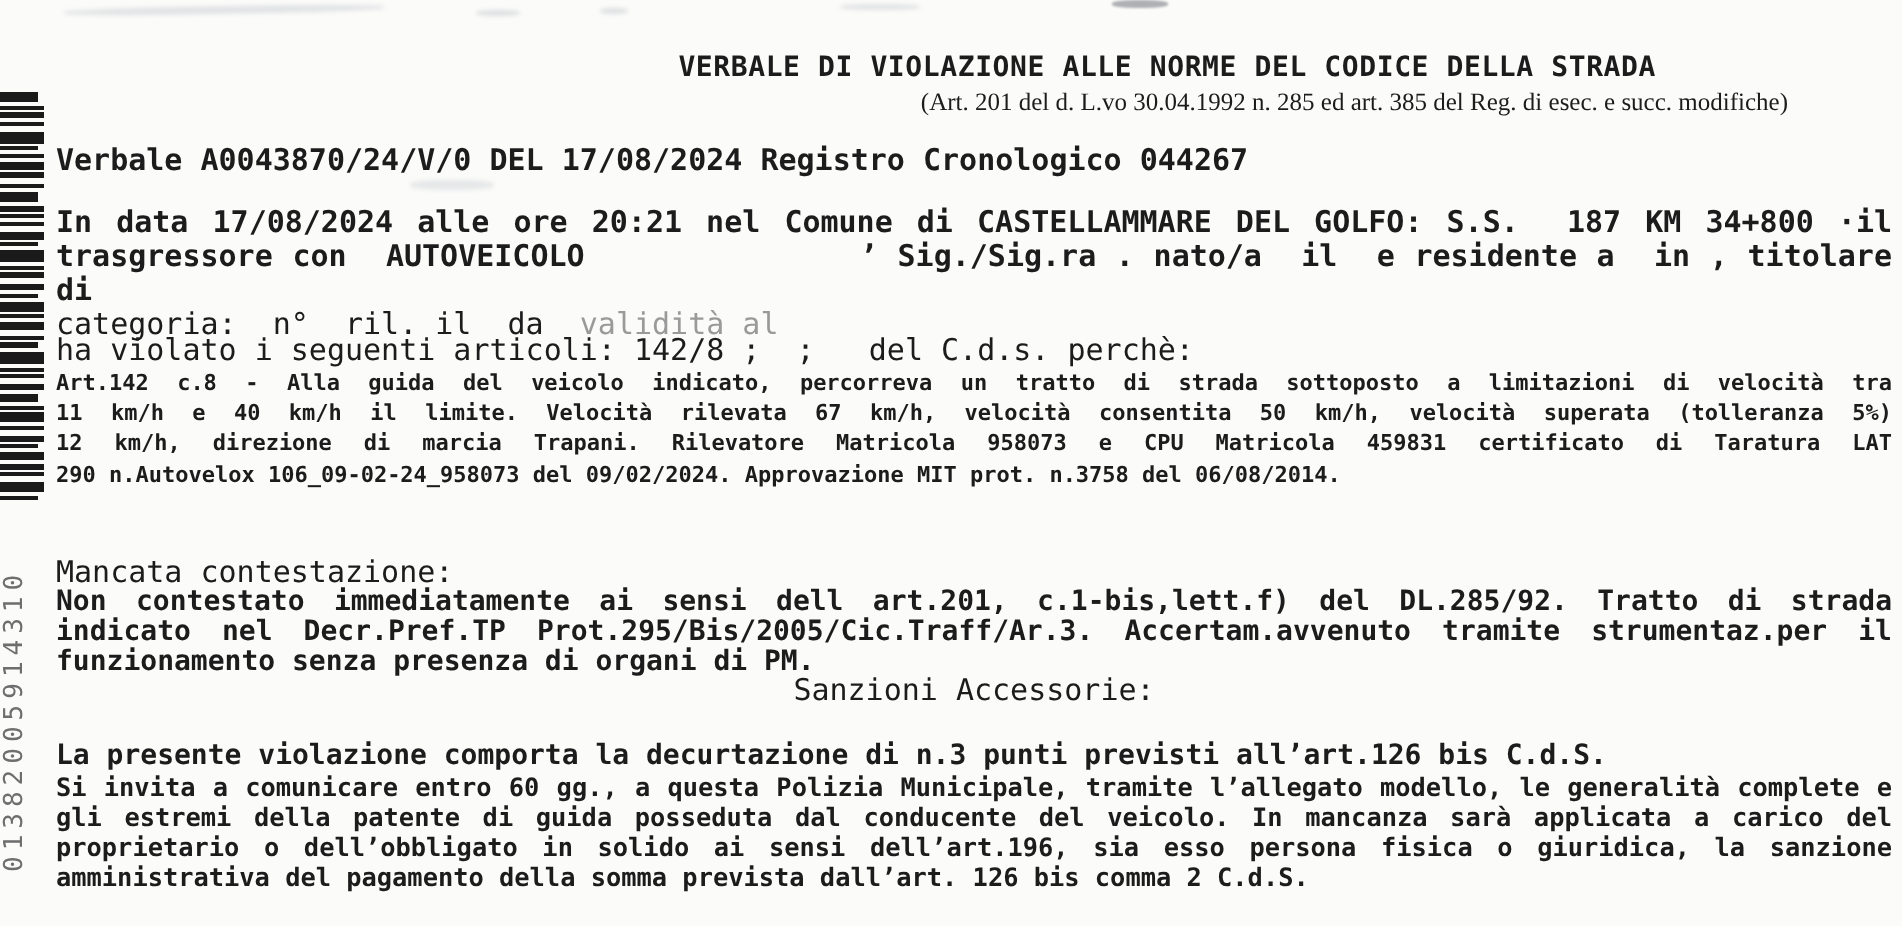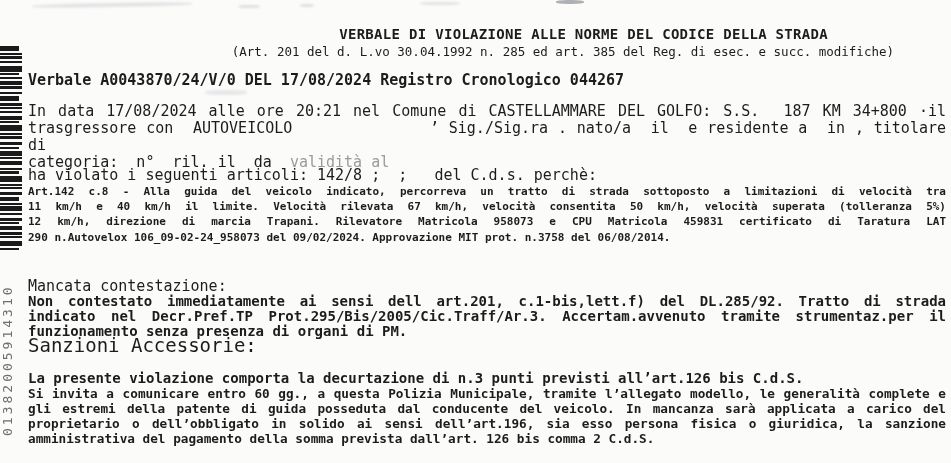--- a/index.html
+++ b/index.html
@@ -10,43 +10,43 @@
     font-family: "DejaVu Sans Mono", "Liberation Mono", monospace;
   }
   .page {
     position: relative;
     width: 951px; height: 463px;
     color: #1c1c1c;
   }
   .block { position: absolute; left: 28px; width: 918px; }
   .line { white-space: normal; }
   
-  .fill { text-align: justify; text-align-last: justify; }
+  .fill { text-align: justify; text-align-last: justify; font-weight: bold; }
 
   .title-wrap { top: 26px; text-align: right; }
   .doc-title {
     font-size: 14px; font-weight: bold; letter-spacing: 0.3px;
     padding-right: 118px; line-height: 17px;
   }
   .doc-subtitle {
-    font-size: 12.5px; line-height: 17px; padding-right: 52px;
+    font-size: 12.5px; line-height: 17px; padding-right: 52px; font-family: Liberation Serif, serif;
   }
 
   .verbale-line { top: 72px; font-size: 15px; font-weight: bold; line-height: 17px; }
 
   .intro { top: 103px; font-size: 15px; line-height: 17px; }
   .faded { color: #9a9a9a; margin-top: 20px; }
 
   .lead-line { top: 167px; font-size: 15px; line-height: 17px; }
 
   .art-detail { top: 184px; font-size: 11px; font-weight: bold; line-height: 15.2px; }
 
   .mancata-label { top: 278px; font-size: 15px; line-height: 17px; }
   .mancata-par { top: 294px; font-size: 14px; font-weight: bold; line-height: 15px; }
-  .sanzioni-label { top: 337px; font-size: 19px; line-height: 17px; }
+  .sanzioni-label { top: 337px; font-size: 15px; line-height: 17px; text-align: center; }
 
   .points-lead { top: 370px; font-size: 14px; font-weight: bold; line-height: 16px; }
   .points-par { top: 386px; font-size: 12.7px; font-weight: bold; line-height: 15px; }
 
   
   .barcode {
     position: absolute; left: 0; top: 46px;
     width: 23px; height: 206px; overflow: hidden;
   }
   .barcode .bar { background: #1a1a1a; }

